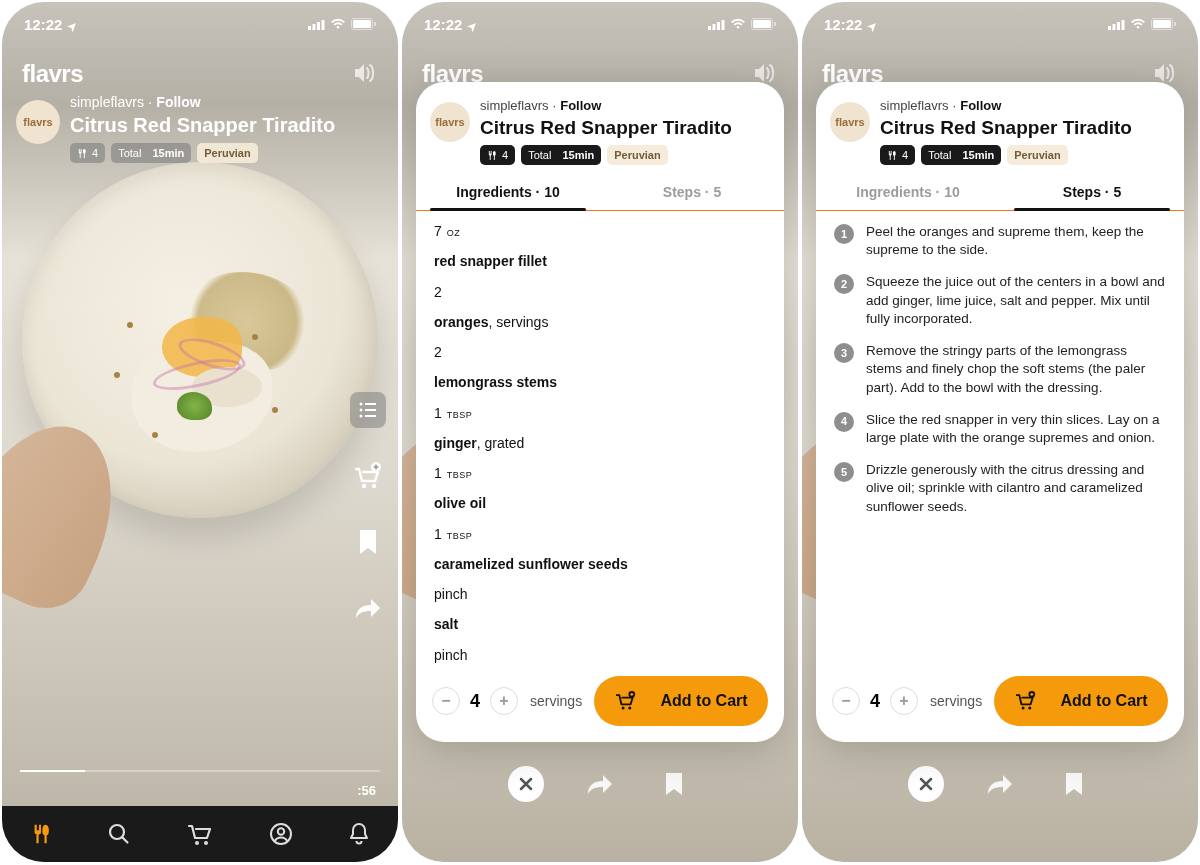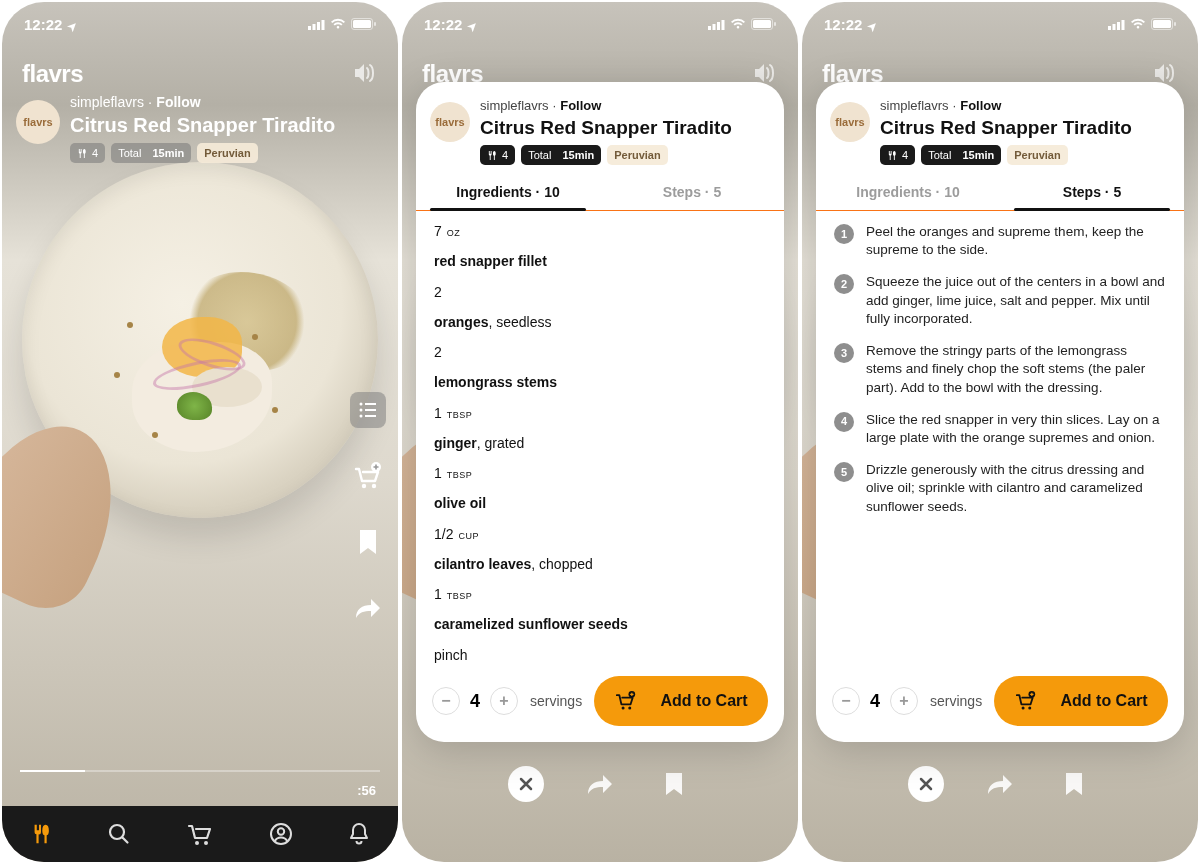--- a/index.html
+++ b/index.html
@@ -283,37 +283,33 @@
       <div class="tab active"><span>Ingredients</span> · <span>10</span></div>
       <div class="tab"><span>Steps</span> · <span>5</span></div>
     </div>
     <div class="content" id="ing-list">
         <div class="ing-row">
           <div class="ing-qty">7<span class="unit"> oz</span></div>
           <div class="ing-name">red snapper fillet</div>
         </div>
         <div class="ing-row">
           <div class="ing-qty">2</div>
-          <div class="ing-name">oranges<span class="note">, seedless</span></div>
+          <div class="ing-name">oranges<span class="note">, servings</span></div>
         </div>
         <div class="ing-row">
           <div class="ing-qty">2</div>
           <div class="ing-name">lemongrass stems</div>
         </div>
         <div class="ing-row">
           <div class="ing-qty">1<span class="unit"> TBSP</span></div>
           <div class="ing-name">ginger<span class="note">, grated</span></div>
         </div>
         <div class="ing-row">
           <div class="ing-qty">1<span class="unit"> TBSP</span></div>
           <div class="ing-name">olive oil</div>
-        </div>
-        <div class="ing-row">
-          <div class="ing-qty">1/2<span class="unit"> CUP</span></div>
-          <div class="ing-name">cilantro leaves<span class="note">, chopped</span></div>
         </div>
         <div class="ing-row">
           <div class="ing-qty">1<span class="unit"> TBSP</span></div>
           <div class="ing-name">caramelized sunflower seeds</div>
         </div>
         <div class="ing-row">
           <div class="ing-qty">pinch</div>
           <div class="ing-name">salt</div>
         </div>
         <div class="ing-row">

